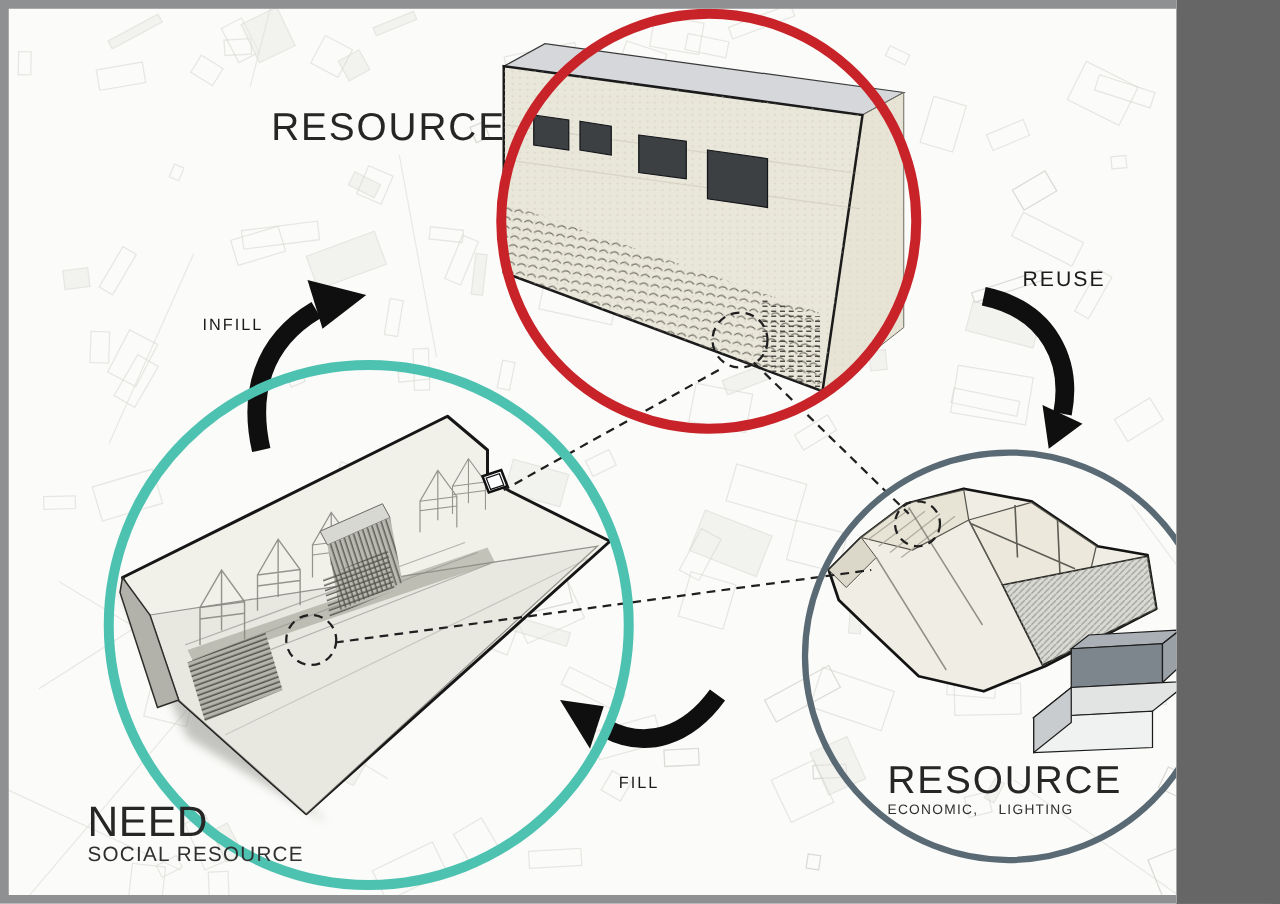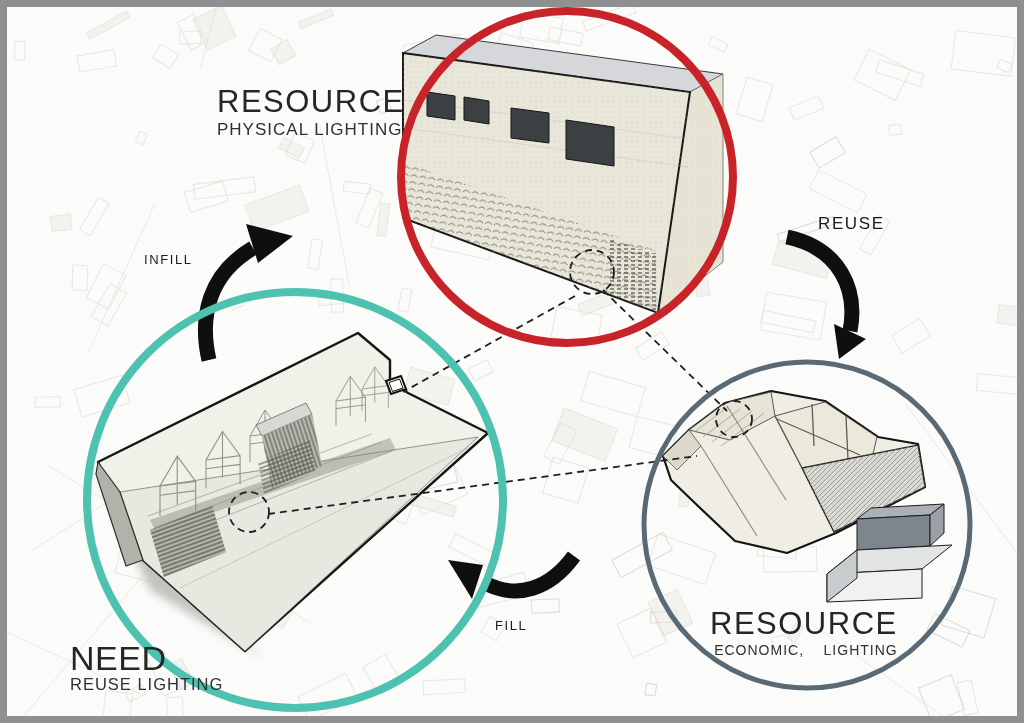--- a/index.html
+++ b/index.html
@@ -1,24 +1,24 @@
 <!DOCTYPE html>
 <html><head>
 <meta charset="utf-8">
 <style>
   html,body{margin:0;padding:0;background:#666;}
-  #stage{position:relative;width:1024px;height:723px;background:#fbfbf9;overflow:hidden;
+  #stage{position:relative;width:941px;height:723px;background:#fbfbf9;overflow:hidden;
          font-family:"Liberation Sans",sans-serif;}
   svg{position:absolute;left:0;top:0;}
   .node-label{position:absolute;color:#262626;line-height:1.02;}
   .node-title{font-size:31px;letter-spacing:1.5px;font-weight:400;}
   .node-sub{font-size:17px;letter-spacing:1px;margin-top:3px;color:#303030;white-space:pre;}
   #label-social .node-title{font-size:34px;letter-spacing:.5px;}
   #label-social .node-sub{font-size:16.5px;margin-top:0;}
-  #label-economic .node-sub{font-size:14px;text-align:right;}
+  #label-economic .node-sub{font-size:11px;}
   .arrow-label{position:absolute;font-size:13px;letter-spacing:1.6px;color:#1b1b1b;font-weight:400;}
 </style>
 </head>
 <body>
 
 <div id="stage">
 
 <svg width="1024" height="723" viewBox="0 0 1024 723">
   <defs>
     <pattern id="dotsA" width="6" height="5" patternUnits="userSpaceOnUse">
@@ -299,30 +299,29 @@
 
   <circle cx="567" cy="177" r="166" fill="none" stroke-width="8" stroke="#c82329"></circle>
   <circle cx="295" cy="500" r="208" fill="none" stroke-width="8" stroke="#4ec2b1"></circle>
   <circle cx="807" cy="525" r="163" fill="none" stroke-width="5" stroke="#5a6a75"></circle>
 
   <rect x="3.5" y="3.5" width="1017" height="716" fill="none" stroke-width="7" stroke="#8e9092"></rect>
 </svg>
 
 <div class="node-label" id="label-physical" style="left:217px;top:86px;">
   <div class="node-title">RESOURCE</div>
-  <div class="node-sub">PHYSICAL LIGHTING</div>
 </div>
 
 <div class="node-label" id="label-social" style="left:70px;top:601px;margin-top:40px;">
   <div class="node-title">NEED</div>
-  <div class="node-sub">REUSE LIGHTING</div>
+  <div class="node-sub">SOCIAL RESOURCE</div>
 </div>
 
 <div class="node-label" id="label-economic" style="left:710px;top:608px;">
   <div class="node-title">RESOURCE</div>
   <div class="node-sub">ECONOMIC,    LIGHTING</div>
 </div>
 
-<div class="arrow-label" style="left:144px;top:252px;">INFILL</div>
+<div class="arrow-label" style="left:162px;top:252px;">INFILL</div>
 <div class="arrow-label" style="left:818px;top:214px;font-size:17px;">REUSE</div>
 <div class="arrow-label" style="left:495px;top:618px;">FILL</div>
 
 </div>
 
 </body></html>

